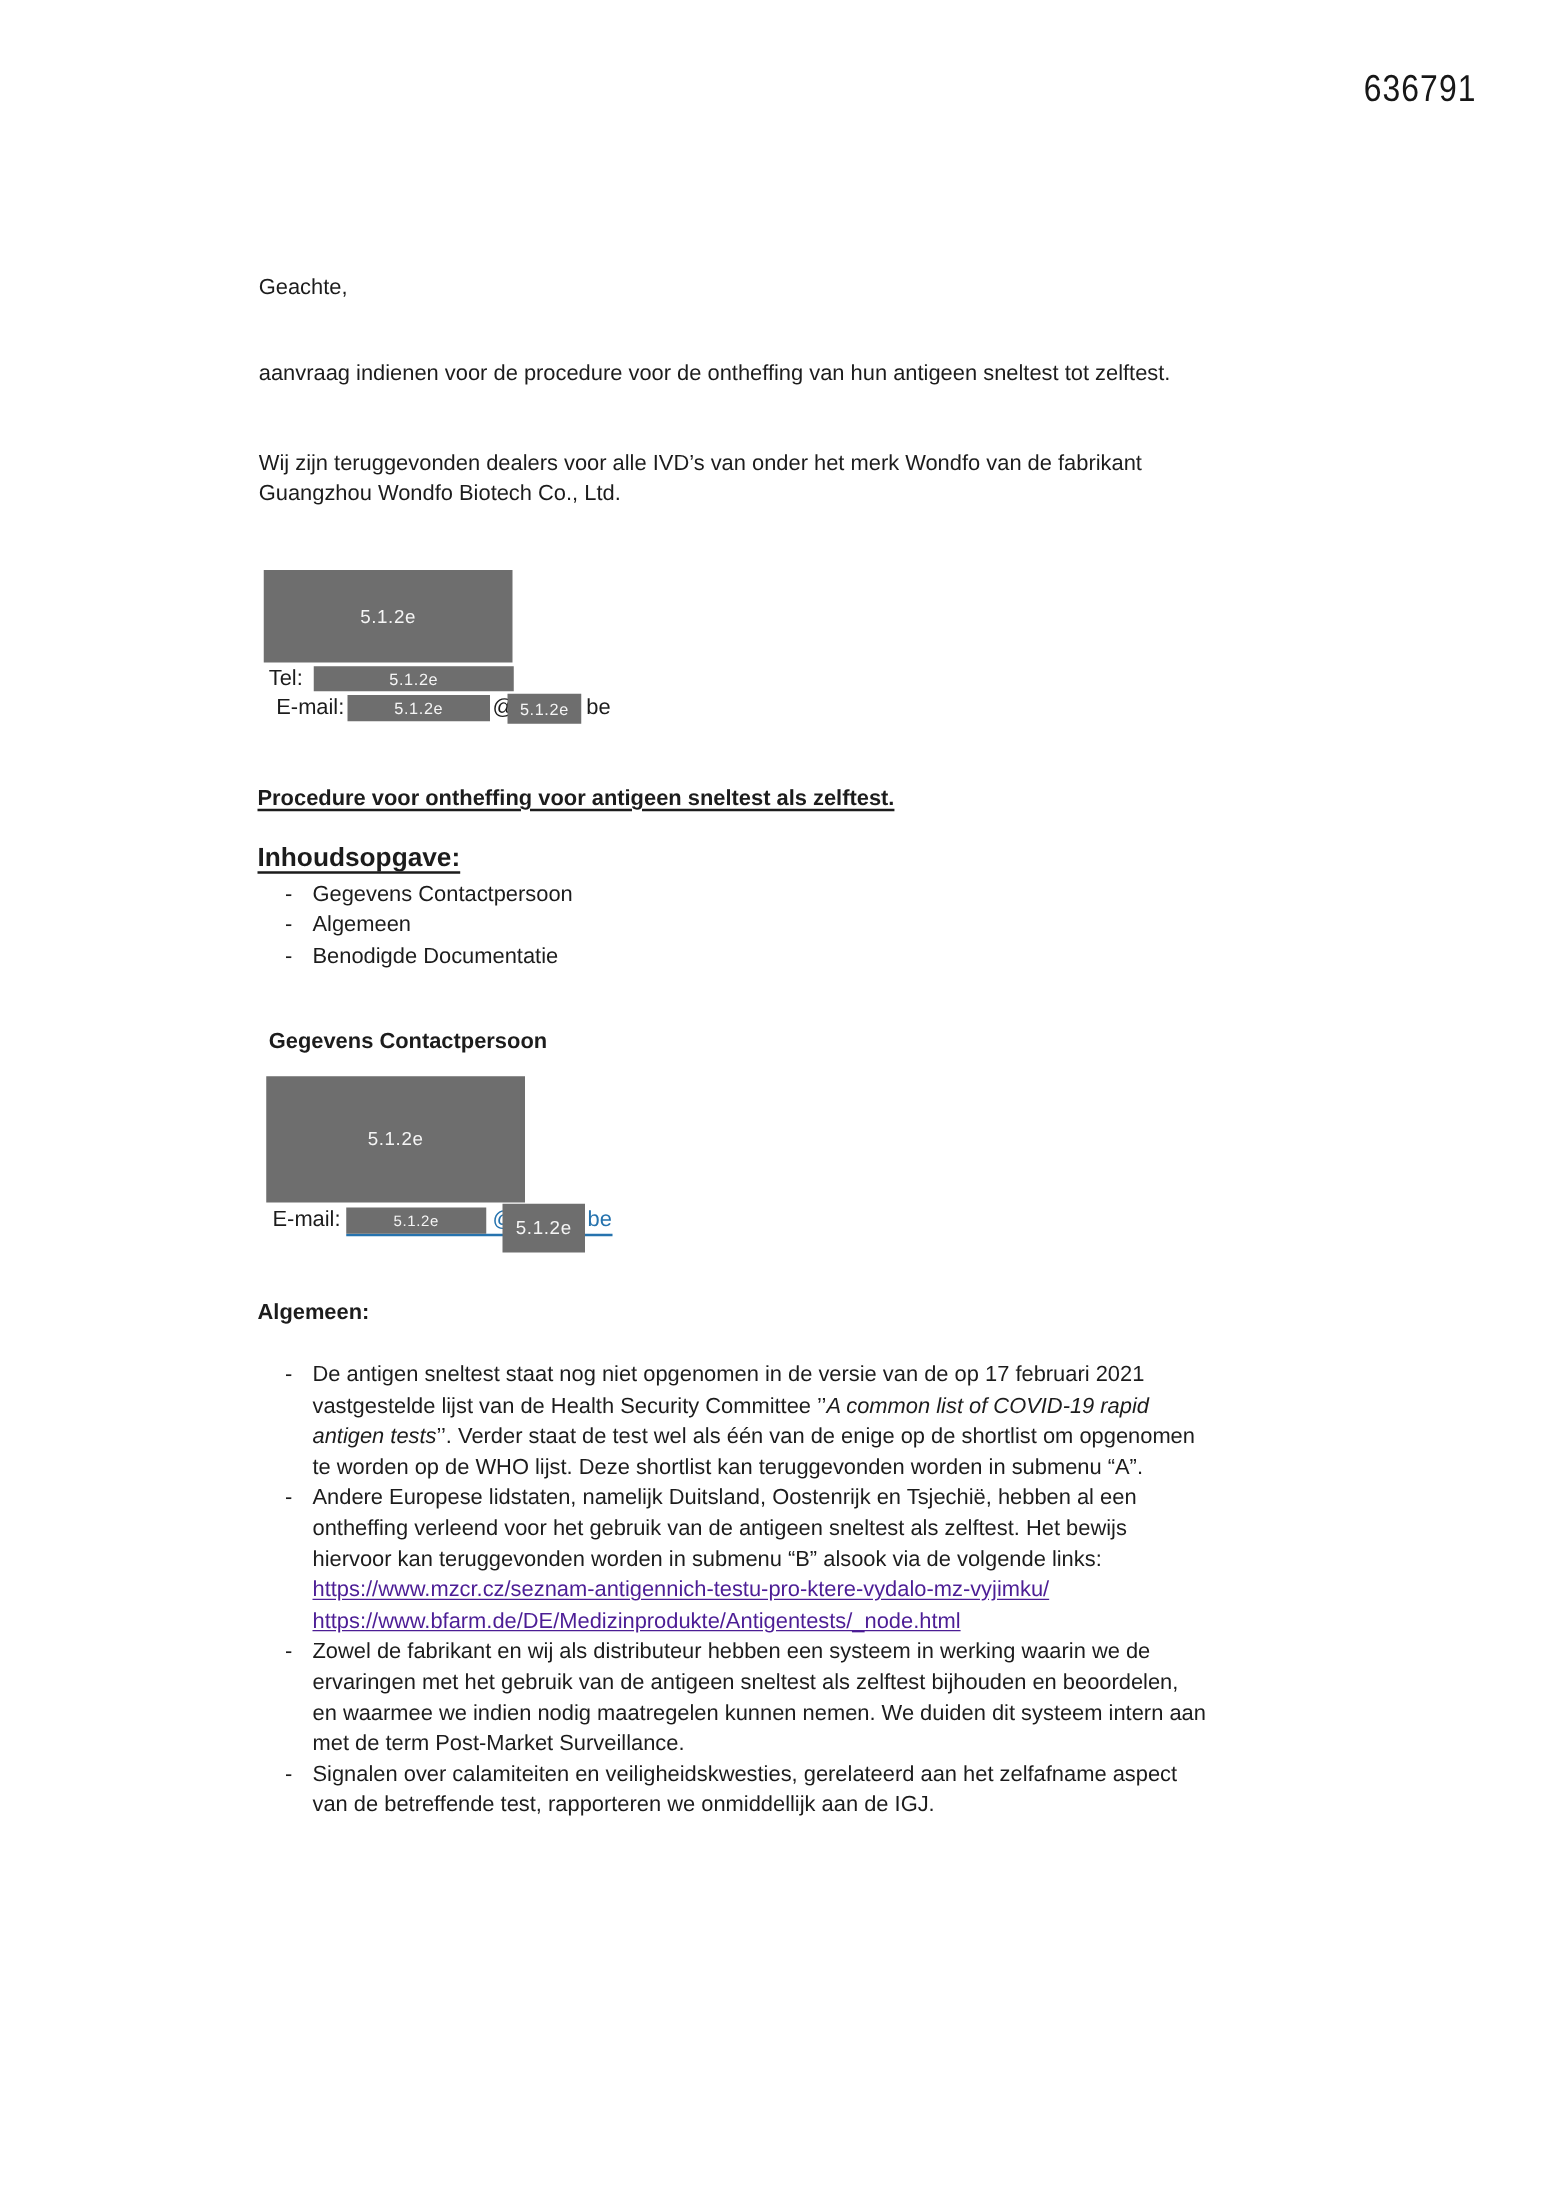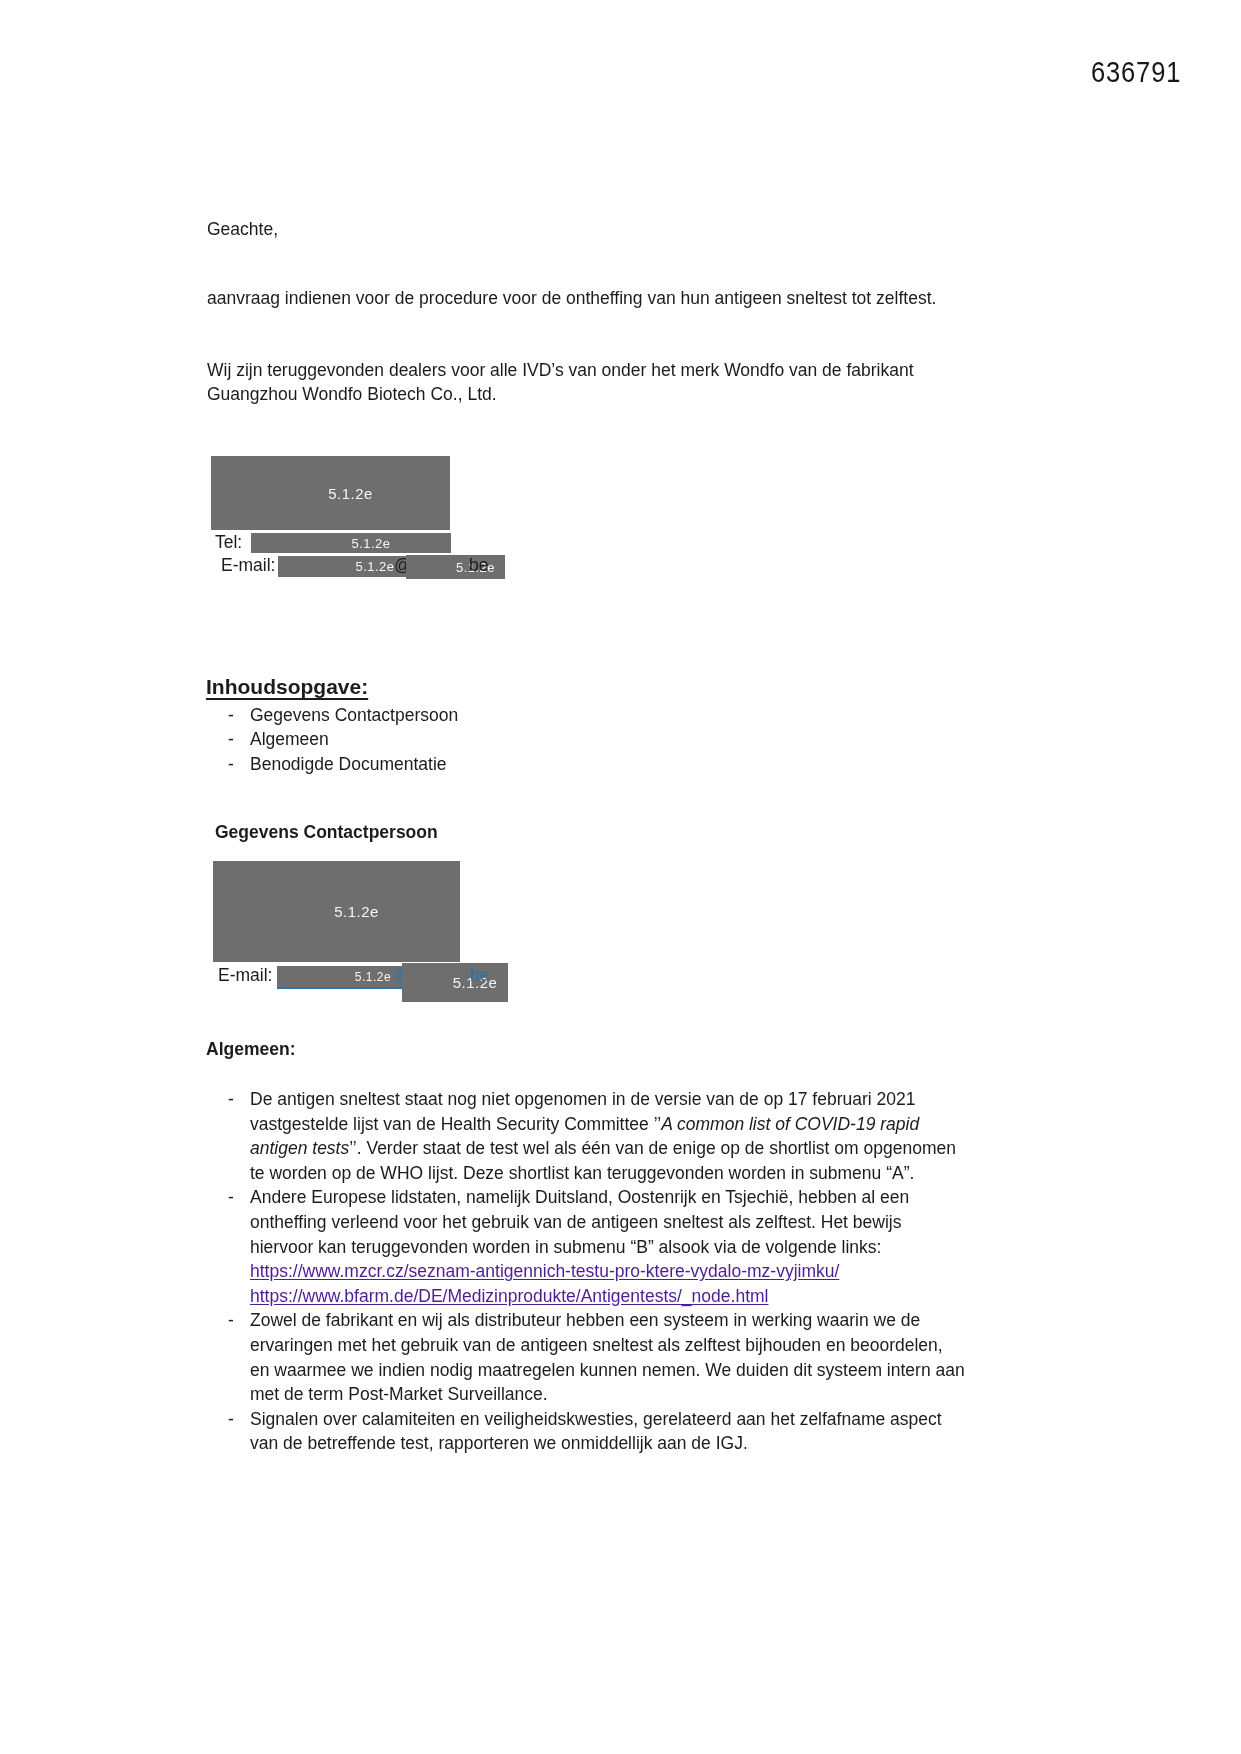--- a/index.html
+++ b/index.html
@@ -10,21 +10,21 @@
   }
   .abs { position:absolute; white-space:nowrap; }
   .t  { font-size:17.5px; line-height:24px; }
   .bold { font-weight:bold; }
   .ul { text-decoration:underline; text-decoration-thickness:2px; text-underline-offset:3px; }
   .docnum { font-size:30px; color:#171717; transform:scaleX(0.85); transform-origin:left top; letter-spacing:1px; }
   .para div { white-space:nowrap; }
   .redact {
     position:absolute; background:#6e6e6e; color:#f5f5f5;
     display:flex; align-items:center; justify-content:center;
-    font-size:15px; letter-spacing:0.5px;padding-left:40px;
+    font-size:15px; letter-spacing:0.5px;
   }
   .redact.small { font-size:13px; }
   .redact.tiny  { font-size:12px; }
   .linkblue { color:#2673ae; }
   .linkline { position:absolute; background:#2673ae; height:2px; }
   .toc-title { font-size:21px; line-height:26px; font-weight:bold; text-decoration:underline; text-decoration-thickness:2px; text-underline-offset:4px; }
   .bullets .bullet { position:relative; padding-left:22px; font-size:17.5px; line-height:24.6px; }
   .bullets.tight .bullet { line-height:24.3px; }
   .bullet .dash { position:absolute; left:0; top:0; }
   .line { white-space:nowrap; }
@@ -54,20 +54,21 @@
 
   <div class="abs t" style="left:215px; top:530px;">Tel:</div>
   <div class="redact small" style="left:251px; top:533px; width:160px; height:20px;">5.1.2e</div>
 
   <div class="abs t" style="left:221px; top:553px;">E-mail:</div>
   <div class="redact small" style="left:278px; top:556px; width:114px; height:21px;">5.1.2e</div>
   <div class="abs t" style="left:394px; top:553px;">@</div>
   <div class="redact small" style="left:406px; top:555px; width:59px; height:24px;">5.1.2e</div>
   <div class="abs t" style="left:469px; top:553px;">be</div>
 
+  <div class="abs t bold ul" style="left:206px; top:626px;">Procedure voor ontheffing voor antigeen sneltest als zelftest.</div>
 
   <div class="abs toc-title" style="left:206px; top:674px;">Inhoudsopgave:</div>
   <div class="abs bullets tight" style="left:228px; top:703px;" id="toc-items">
       <div class="bullet"><span class="dash">-</span><span>Gegevens Contactpersoon</span></div>
       <div class="bullet"><span class="dash">-</span><span>Algemeen</span></div>
       <div class="bullet"><span class="dash">-</span><span>Benodigde Documentatie</span></div>
     </div>
 
   <div class="abs t bold" style="left:215px; top:820px;">Gegevens Contactpersoon</div>
 

